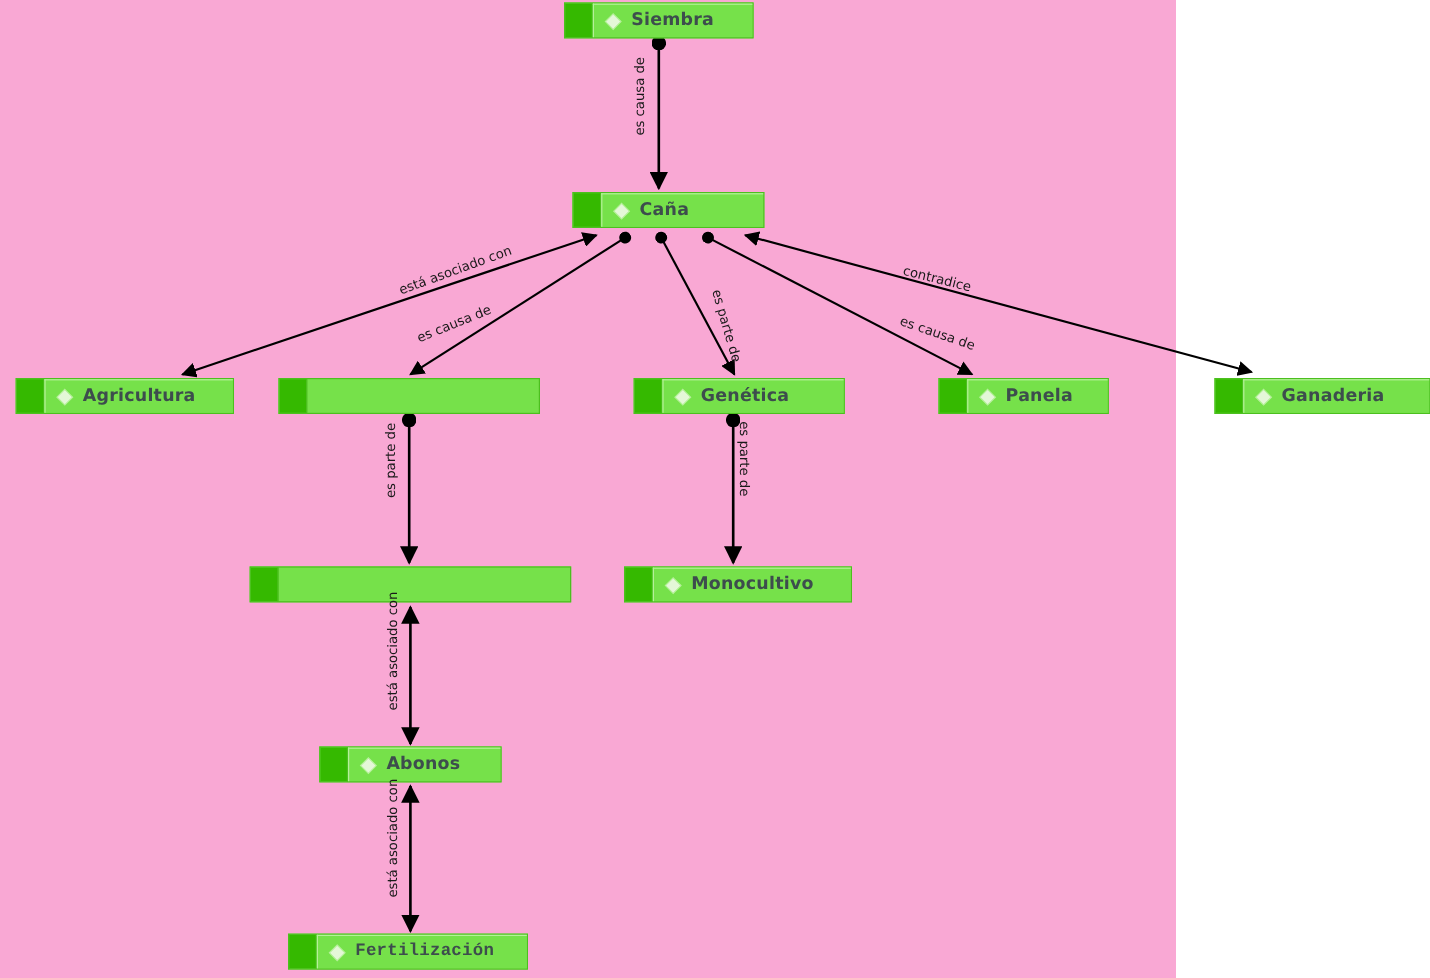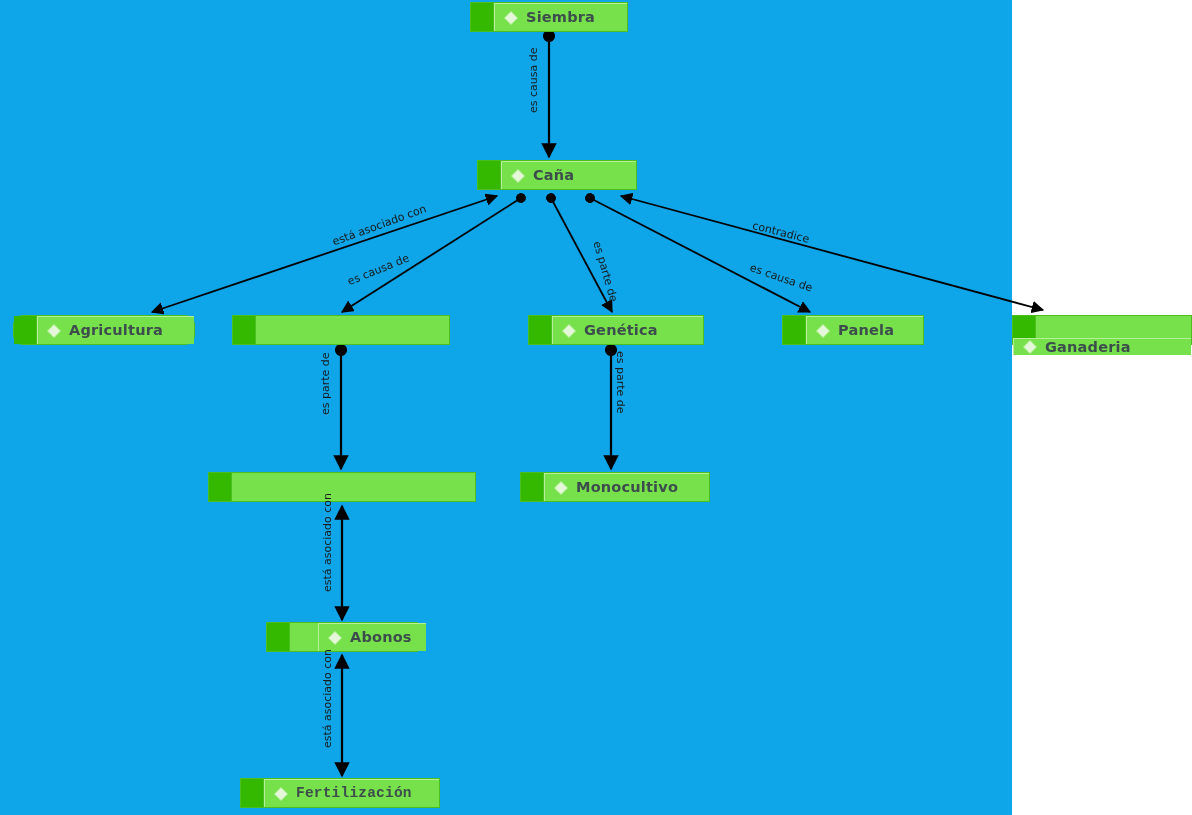--- a/index.html
+++ b/index.html
@@ -10,22 +10,21 @@
   body {
     width: 1192px;
     height: 815px;
     font-family: "DejaVu Sans", sans-serif;
     overflow: hidden;
   }
   #canvas {
     position: relative;
     width: 980px;
     height: 815px;
-    background: #0ea5e9;
-    padding-left: 32px;
+    background: #f9a8d4;
   }
   #edge-layer {
     position: absolute;
     left: 0;
     top: 0;
     width: 1192px;
     height: 815px;
     pointer-events: none;
   }
   .node {
@@ -126,21 +125,21 @@
       </div>
       <div class="node" style="left: 477px; top: 160px; width: 160px;">
         <div class="node-tab"></div>
         <div class="node-body">
           <svg class="node-icon" viewBox="0 0 16 16">
             <polygon points="8,1.5 14.5,8 8,14.5 1.5,8" fill="#e4f7d8" stroke="#b6f09a" stroke-width="1"></polygon>
           </svg>
           <span class="node-label">Caña</span>
         </div>
       </div>
-      <div class="node" style="left: 13px; top: 315px; width: 182px; border-radius: 10px;">
+      <div class="node" style="left: 13px; top: 315px; width: 182px;">
         <div class="node-tab"></div>
         <div class="node-body">
           <svg class="node-icon" viewBox="0 0 16 16">
             <polygon points="8,1.5 14.5,8 8,14.5 1.5,8" fill="#e4f7d8" stroke="#b6f09a" stroke-width="1"></polygon>
           </svg>
           <span class="node-label">Agricultura</span>
         </div>
       </div>
       <div class="node" style="left: 232px; top: 315px; width: 218px;">
         <div class="node-tab"></div>
@@ -156,42 +155,42 @@
       </div>
       <div class="node" style="left: 782px; top: 315px; width: 142px;">
         <div class="node-tab"></div>
         <div class="node-body">
           <svg class="node-icon" viewBox="0 0 16 16">
             <polygon points="8,1.5 14.5,8 8,14.5 1.5,8" fill="#e4f7d8" stroke="#b6f09a" stroke-width="1"></polygon>
           </svg>
           <span class="node-label">Panela</span>
         </div>
       </div>
-      <div class="node" style="left: 1012px; top: 315px; width: 180px; flex-direction: column;">
+      <div class="node" style="left: 1012px; top: 315px; width: 180px;">
         <div class="node-tab"></div>
         <div class="node-body">
           <svg class="node-icon" viewBox="0 0 16 16">
             <polygon points="8,1.5 14.5,8 8,14.5 1.5,8" fill="#e4f7d8" stroke="#b6f09a" stroke-width="1"></polygon>
           </svg>
           <span class="node-label">Ganaderia</span>
         </div>
       </div>
       <div class="node" style="left: 208px; top: 472px; width: 268px;">
         <div class="node-tab"></div>
       </div>
       <div class="node" style="left: 520px; top: 472px; width: 190px; text-align: right;">
         <div class="node-tab"></div>
         <div class="node-body">
           <svg class="node-icon" viewBox="0 0 16 16">
             <polygon points="8,1.5 14.5,8 8,14.5 1.5,8" fill="#e4f7d8" stroke="#b6f09a" stroke-width="1"></polygon>
           </svg>
           <span class="node-label">Monocultivo</span>
         </div>
       </div>
-      <div class="node" style="left: 266px; top: 622px; width: 152px; gap: 28px;">
+      <div class="node" style="left: 266px; top: 622px; width: 152px;">
         <div class="node-tab"></div>
         <div class="node-body">
           <svg class="node-icon" viewBox="0 0 16 16">
             <polygon points="8,1.5 14.5,8 8,14.5 1.5,8" fill="#e4f7d8" stroke="#b6f09a" stroke-width="1"></polygon>
           </svg>
           <span class="node-label">Abonos</span>
         </div>
       </div>
       <div class="node" style="left: 240px; top: 778px; width: 200px; font-family: Liberation Mono, monospace;">
         <div class="node-tab"></div>

